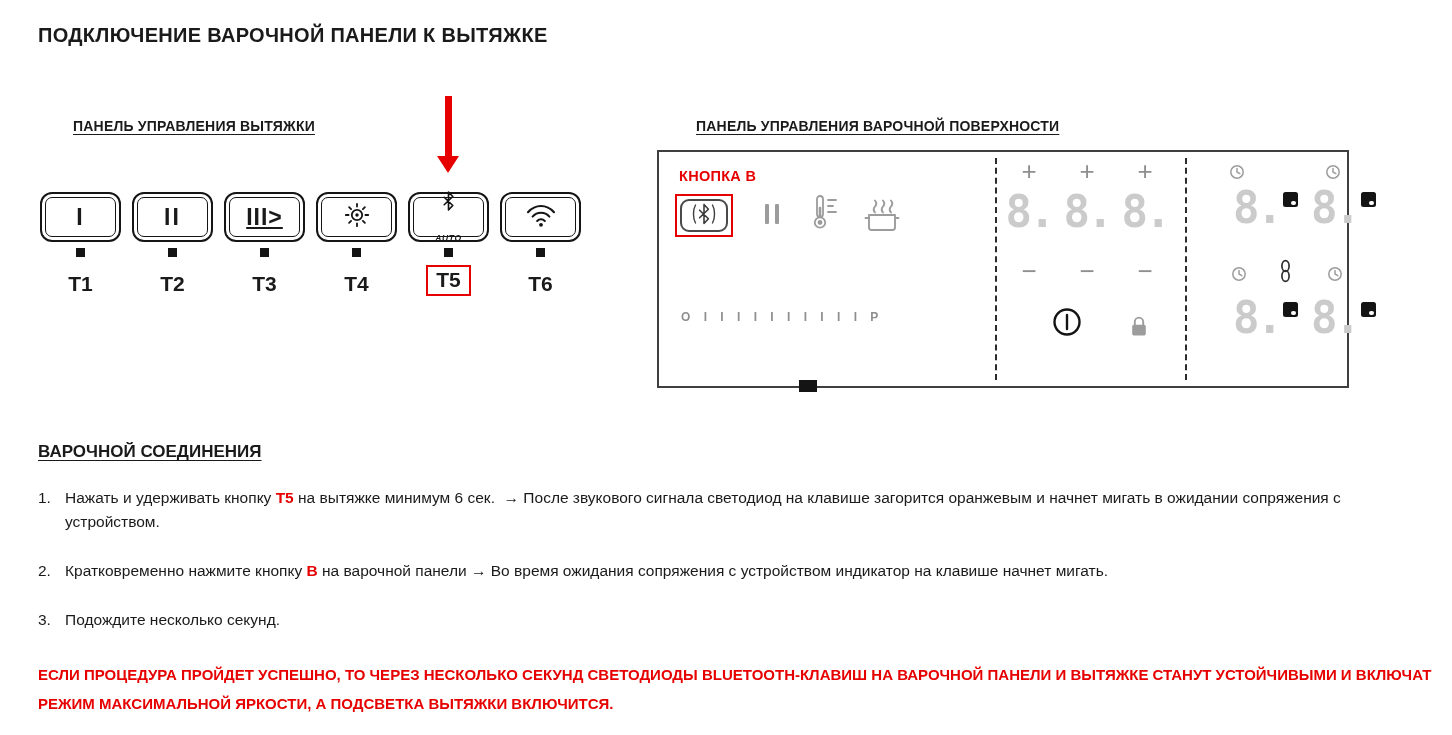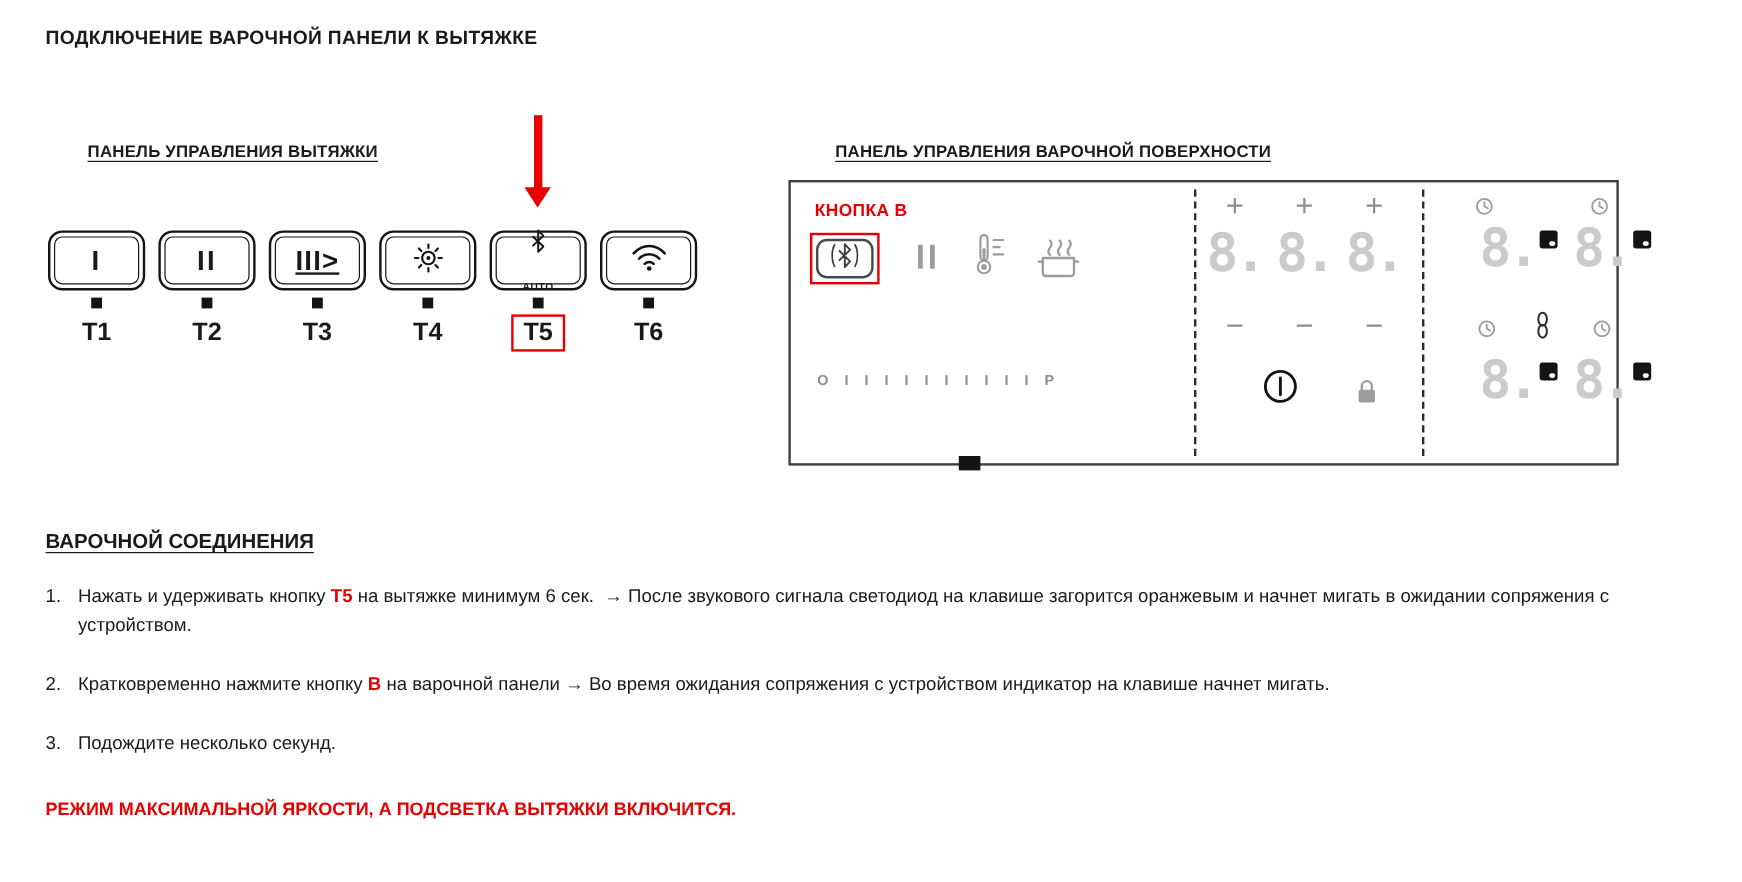--- a/index.html
+++ b/index.html
@@ -4,44 +4,44 @@
 <style>
   :root { --red:#e60000; --digitgrey:#cbcbcb; --icongrey:#9c9c9c; }
   * { box-sizing:border-box; }
   html,body { margin:0; padding:0; }
   body {
     width:1452px; height:735px; background:#ffffff; position:relative; overflow:hidden;
     font-family:"Liberation Sans", sans-serif; color:#1a1a1a;
   }
   .abs { position:absolute; }
 
-  .title { left:38px; top:24px; font-size:16px; font-weight:bold; letter-spacing:.3px; }
+  .title { left:38px; top:24px; font-size:20px; font-weight:bold; letter-spacing:.3px; }
   .sec-head { font-size:14px; font-weight:bold; text-decoration:underline; text-underline-offset:3px; letter-spacing:.2px;padding-left:28px; }
   .hood-head { left:45px; top:118px; }
   .hob-head { left:668px; top:118px; }
 
   
   .arrow-shaft { left:445px; top:96px; width:7px; height:62px; background:var(--red,#e60000); }
   .arrow-head { left:437px; top:156px; width:0; height:0;
     border-left:11.5px solid transparent; border-right:11.5px solid transparent;
     border-top:17px solid var(--red,#e60000); }
 
   
   .hood-row { left:40px; top:192px; display:flex; gap:11px; }
   .hbtn { width:81px; height:50px; border:2.5px solid #151515; border-radius:12px; padding:3px; background:#fff; }
   .hbtn-in { width:100%; height:100%; border:1.8px solid #151515; border-radius:7px;
     display:flex; flex-direction:column; align-items:center; justify-content:center; }
   .hglyph { font-weight:bold; font-size:23px; line-height:1; letter-spacing:2px; }
-  .auto-sub { font-size:8.5px; font-weight:bold; letter-spacing:.6px; margin-top:18px; }
+  .auto-sub { font-size:8.5px; font-weight:bold; letter-spacing:.6px; margin-top:18px;font-style:italic; }
 
   .conn-row, .lbl-row { left:40px; display:flex; gap:11px; }
   .conn-row { top:248px; }
   .lbl-row { top:258px; }
   .slot { width:81px; display:flex; align-items:center; justify-content:center; }
-  .lbl-row .slot { height:38px; }
+  .lbl-row .slot { height:38px;align-items:flex-end; }
   .sq { width:9px; height:9px; background:#141414; display:block; }
   .btn-lbl { font-size:21px; font-weight:bold; }
   .t5box { border:2.5px solid var(--red,#e60000); padding:1px 8px 2px 8px; }
 
   
   .panel { left:657px; top:150px; width:692px; height:238px; border:2px solid #3f3f3f; background:#fff; }
   .p-abs { position:absolute; }
   .sep { top:6px; bottom:6px; width:0; border-left:2.5px dashed #2b2b2b; }
   .sep1 { left:336px; } .sep2 { left:526px; }
 
@@ -326,16 +326,17 @@
       <span class="num">2.</span>
       <span class="txt"><span>Кратковременно нажмите кнопку </span><span class="key">B</span><span> на варочной панели → Во время ожидания сопряжения с устройством индикатор на клавише начнет мигать.</span></span>
     </div>
     <div class="step">
       <span class="num">3.</span>
       <span class="txt"><span>Подождите несколько секунд.</span><span class="key"></span><span></span></span>
     </div>
   </div>
 
   <div class="abs note">
+    <div>ЕСЛИ ПРОЦЕДУРА ПРОЙДЕТ УСПЕШНО, ТО ЧЕРЕЗ НЕСКОЛЬКО СЕКУНД СВЕТОДИОДЫ BLUETOOTH-КЛАВИШ НА ВАРОЧНОЙ ПАНЕЛИ И ВЫТЯЖКЕ СТАНУТ УСТОЙЧИВЫМИ И ВКЛЮЧАТ</div>
     <div>РЕЖИМ МАКСИМАЛЬНОЙ ЯРКОСТИ, А ПОДСВЕТКА ВЫТЯЖКИ ВКЛЮЧИТСЯ.</div>
   </div>
 
 </div>
 
 </body></html>

